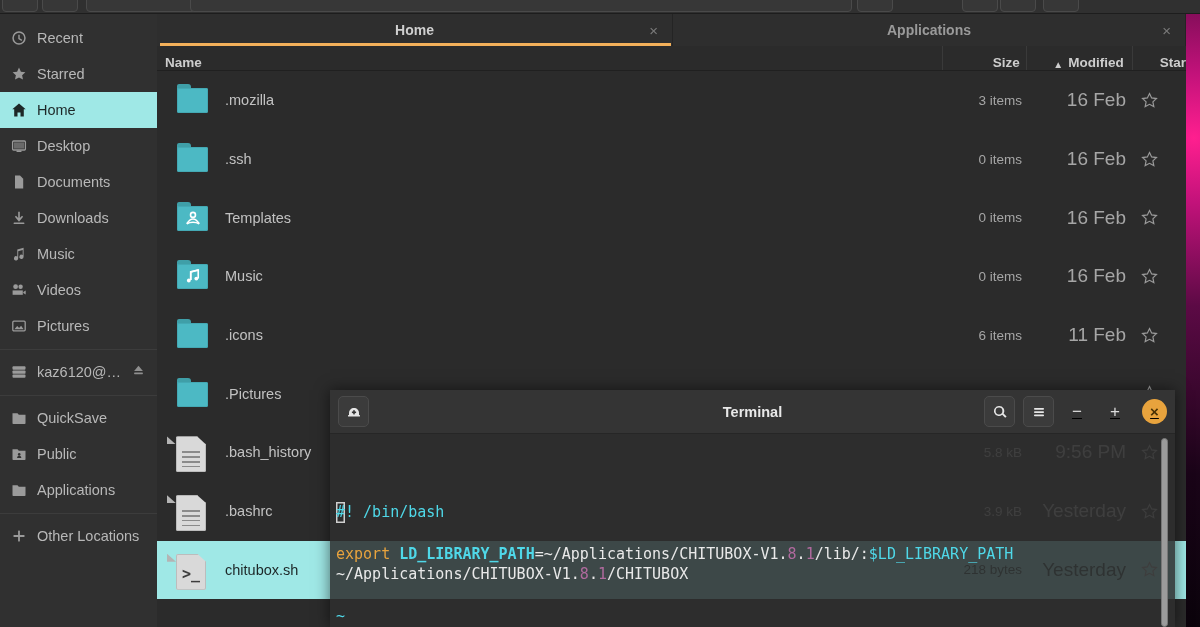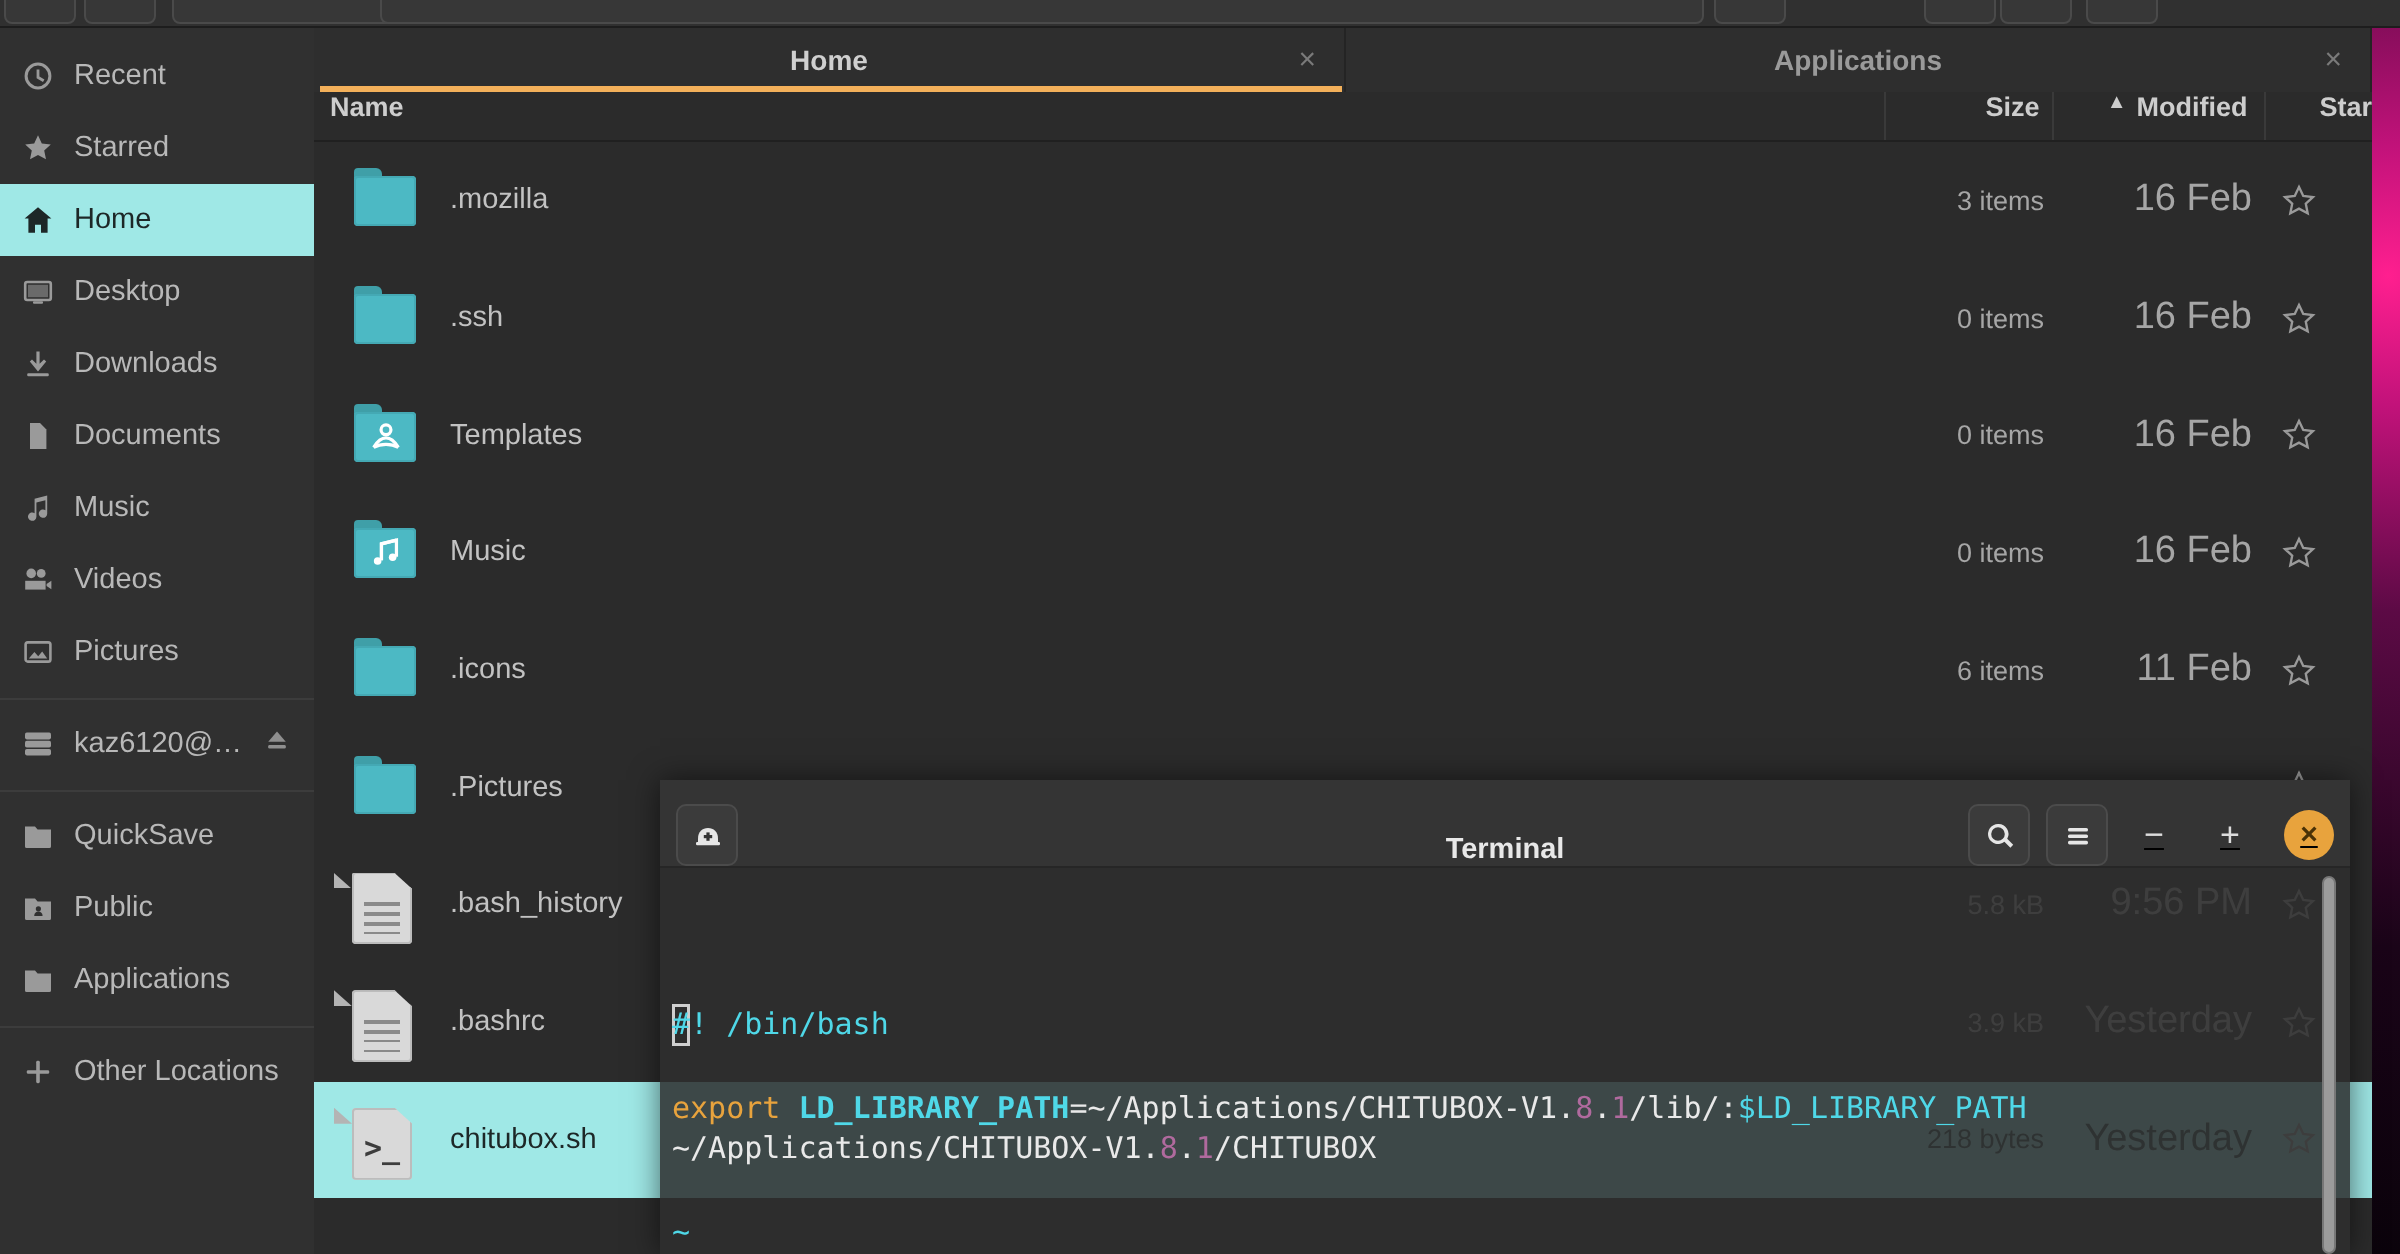--- a/index.html
+++ b/index.html
@@ -106,21 +106,21 @@
   #tab-apps { flex: 1 1 auto; }
 
   
   #colheader {
     height: 25px; flex: 0 0 25px;
     display: flex; align-items: center;
     background: #2b2b2b;
     border-bottom: 1px solid #202020;
     color: #cdcdcd; font-size: 13.5px; font-weight: bold;
   }
-  #colheader .ch { display: flex; align-items: flex-start; height: 100%; }
+  #colheader .ch { display: flex; align-items: flex-end; height: 100%; }
   #ch-name { flex: 1 1 auto; padding-left: 8px; }
   #ch-size { flex: 0 0 84px; justify-content: flex-end; border-left: 1px solid #3a3a3a; padding-right: 6px;}
   #ch-mod  { flex: 0 0 106px; justify-content: flex-end; border-left: 1px solid #3a3a3a; padding-right: 8px; gap: 5px;}
   #ch-star { flex: 0 0 52px; justify-content: flex-start; border-left: 1px solid #3a3a3a; padding-left: 27px;}
   #ch-mod .sortarrow { font-size: 10px; color: #cdcdcd; }
 
   
   #filelist { flex: 1 1 auto; overflow: hidden; position: relative; }
   .frow {
     display: flex; align-items: center;
@@ -178,21 +178,21 @@
   
   #terminal {
     position: absolute; left: 330px; top: 390px; width: 845px; height: 237px;
     display: flex; flex-direction: column;
     box-shadow: 0 0 14px rgba(0,0,0,.55);
     overflow: hidden;
   }
   #term-titlebar {
     height: 44px; flex: 0 0 44px;
     background: #343434;
-    display: flex; align-items: flex-end;
+    display: flex; align-items: center;
     padding: 0 8px 0 8px;
     position: relative;
     border-bottom: 1px solid #262626;
     text-decoration: underline;
   }
   #term-title {
     position: absolute; left: 0; right: 0; text-align: center;
     color: #e8e8e8; font-size: 14.5px; font-weight: bold;
     pointer-events: none;
   }
@@ -294,33 +294,33 @@
             <rect x="1.6" y="3" width="12.8" height="9" rx="1" fill="none" stroke="currentColor" stroke-width="1.3"></rect>
             <rect x="3" y="4.4" width="10" height="6.2" opacity=".55"></rect>
             <rect x="5.5" y="12.6" width="5" height="1.3" rx=".5"></rect>
           </svg>
         </span>
         <span>Desktop</span>
       </div>
       <div class="side-item">
         <span class="sicon">
           <svg viewBox="0 0 16 16">
+            <path d="M4 1.5h5l3.2 3.2v9.8H4V1.5z"></path>
+          </svg>
+        </span>
+        <span>Documents</span>
+      </div>
+      <div class="side-item">
+        <span class="sicon">
+          <svg viewBox="0 0 16 16">
             <path d="M7.2 1.8h1.6v6.1l2.2-2.2 1.1 1.1L8 11.7 3.9 6.8 5 5.7l2.2 2.2V1.8z"></path>
             <rect x="2.6" y="12.6" width="10.8" height="1.5" rx=".6"></rect>
           </svg>
         </span>
         <span>Downloads</span>
-      </div>
-      <div class="side-item">
-        <span class="sicon">
-          <svg viewBox="0 0 16 16">
-            <path d="M4 1.5h5l3.2 3.2v9.8H4V1.5z"></path>
-          </svg>
-        </span>
-        <span>Documents</span>
       </div>
       <div class="side-item">
         <span class="sicon">
           <svg viewBox="0 0 16 16">
             <path d="M12.6 1.8L6.3 3.4v7.2a2.1 2.1 0 10.9 1.7V5.2l4.5-1.1v5a2.1 2.1 0 10.9 1.7V1.8z"></path>
           </svg>
         </span>
         <span>Music</span>
       </div>
       <div class="side-item">

